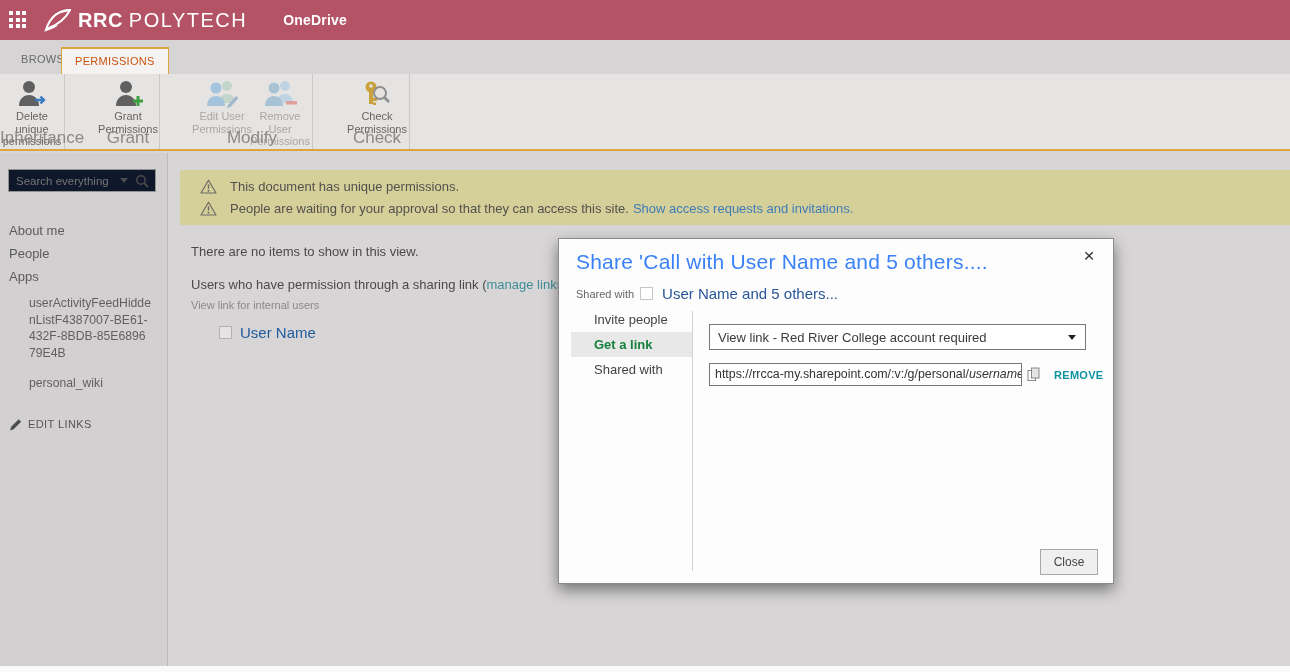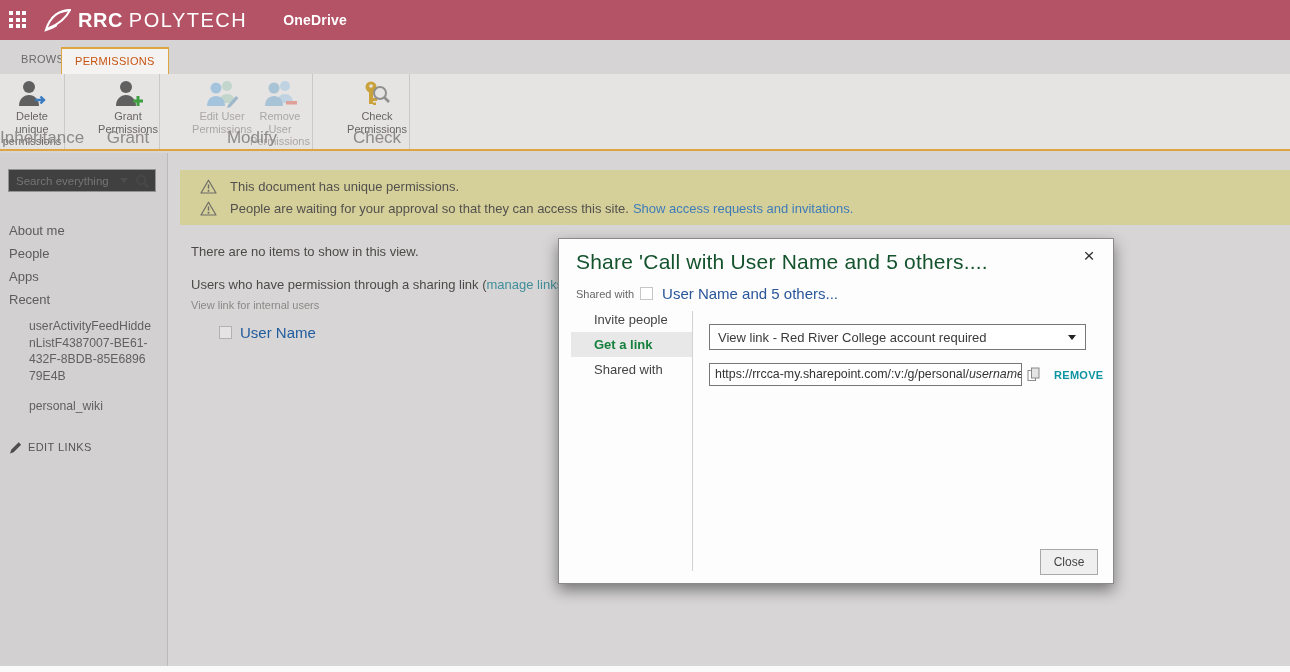--- a/index.html
+++ b/index.html
@@ -37,21 +37,21 @@
   .ribbon-btn .btn-label { font-size:11px; line-height:12.5px; text-align:center; color:#676563; }
   .ribbon-btn.disabled { cursor:default; }
   .ribbon-btn.disabled .btn-label { color:#a9a7a5; }
   .group-label { position:absolute; bottom:1px; left:0; right:0; text-align:center;
     font-size:17px; color:#8c8a88; }
   .w62{width:60px;} .w58{width:58px;} .w56{width:56px;} .w60{width:60px;}
 
   
   .sidebar { position:absolute; left:0; top:153px; bottom:0; width:168px; background:#d2d0d0;
     border-right:1px solid #bcbaba; }
-  .search-box { margin:16px 0 0 8px; width:148px; height:23px; background:#404040;
+  .search-box { margin:16px 0 0 8px; width:148px; height:23px; background:#0f172a;
     border:1px solid #929292; display:flex; align-items:center; }
   .search-box input { flex:1; min-width:0; border:none; outline:none; background:transparent;
     font-family:inherit; font-size:11.5px; color:#8a8a8a; padding:0 0 0 7px; }
   .search-caret { width:0; height:0; border-left:4px solid transparent; border-right:4px solid transparent;
     border-top:5px solid #4d4d4d; margin:0 7px 0 2px; cursor:pointer; }
   .search-glass { margin-right:6px; cursor:pointer; display:flex; }
   .side-nav { list-style:none; margin-top:27px; }
   .side-nav li { padding-left:9px; height:23px; line-height:23px; font-size:13px; color:#5d5b5b; cursor:pointer; }
   .side-nav li.heading { cursor:default; }
   .recent-item { margin:7px 0 0 29px; width:122px; font-size:12.2px; line-height:16.5px;
@@ -75,21 +75,21 @@
   .checkbox { width:13px; height:13px; border:1px solid #b3b1b1; background:rgba(255,255,255,.35);
     flex:none; cursor:pointer; }
   .user-row .user-link { margin-left:8px; font-size:15px; color:var(--user-link-blue,#1f5c9e); cursor:pointer; }
 
   .bottom-strip { position:absolute; left:0; right:0; bottom:0; height:6px; background:#fafafa; z-index:3; }
 
   
   .dialog { position:absolute; left:558px; top:238px; width:556px; height:346px; background:#fdfdfd;
     border:1px solid #8a8a8a; box-shadow:0 6px 14px rgba(0,0,0,.45); z-index:10; }
   .dialog-title { position:absolute; left:17px; top:11px; font-size:21px; font-weight:300;
-    color:#14532d; letter-spacing:.2px; }
+    color:#3b82f6; letter-spacing:.2px; }
   .dialog-close { position:absolute; right:13px; top:6px; font-size:19px; color:#333; cursor:pointer;
     width:22px; text-align:center; }
   .shared-with-row { position:absolute; left:17px; top:46px; display:flex; align-items:center; }
   .shared-with-label { font-size:11px; color:#666; margin-right:6px; }
   .dlg-checkbox { width:13px; height:13px; border:1px solid #c6c6c6; background:#fff; cursor:pointer; flex:none; }
   .shared-with-value { margin-left:9px; font-size:15px; color:var(--dialog-link-blue,#2a5699); cursor:pointer; }
   .dlg-nav { position:absolute; left:12px; top:68px; width:121px; }
   .dlg-nav-item { height:25px; line-height:25px; padding-left:23px; font-size:13px; color:#444; cursor:pointer; }
   .dlg-nav-item.active { background:#e9e8e8; font-weight:bold; color:#15803d; }
   .dlg-divider { position:absolute; left:133px; top:72px; height:260px; width:1px; background:#d2d2d2; }
@@ -227,21 +227,20 @@
         <svg width="14" height="14" viewBox="0 0 14 14">
           <circle cx="6" cy="6" r="4.2" fill="none" stroke="#4a4a4a" stroke-width="1.5"></circle>
           <line x1="9.2" y1="9.2" x2="13" y2="13" stroke="#4a4a4a" stroke-width="1.8"></line>
         </svg>
       </div>
     </div>
     <ul class="side-nav">
       <li>About me</li>
       <li>People</li>
       <li>Apps</li>
-      <li class="heading">Recent</li>
     </ul>
     <div class="recent-item">userActivityFeedHiddenListF4387007-BE61-432F-8BDB-85E689679E4B</div>
     <div class="recent-item">personal_wiki</div>
     <div class="edit-links">
       <svg width="13" height="13" viewBox="0 0 13 13">
         <path d="M1 12.5l1.2-3.7L9.7 1.3l2.4 2.4L4.6 11.2 1 12.5z" fill="#4e4e4e"></path>
       </svg>
       <span>EDIT LINKS</span>
     </div>
   </aside>

